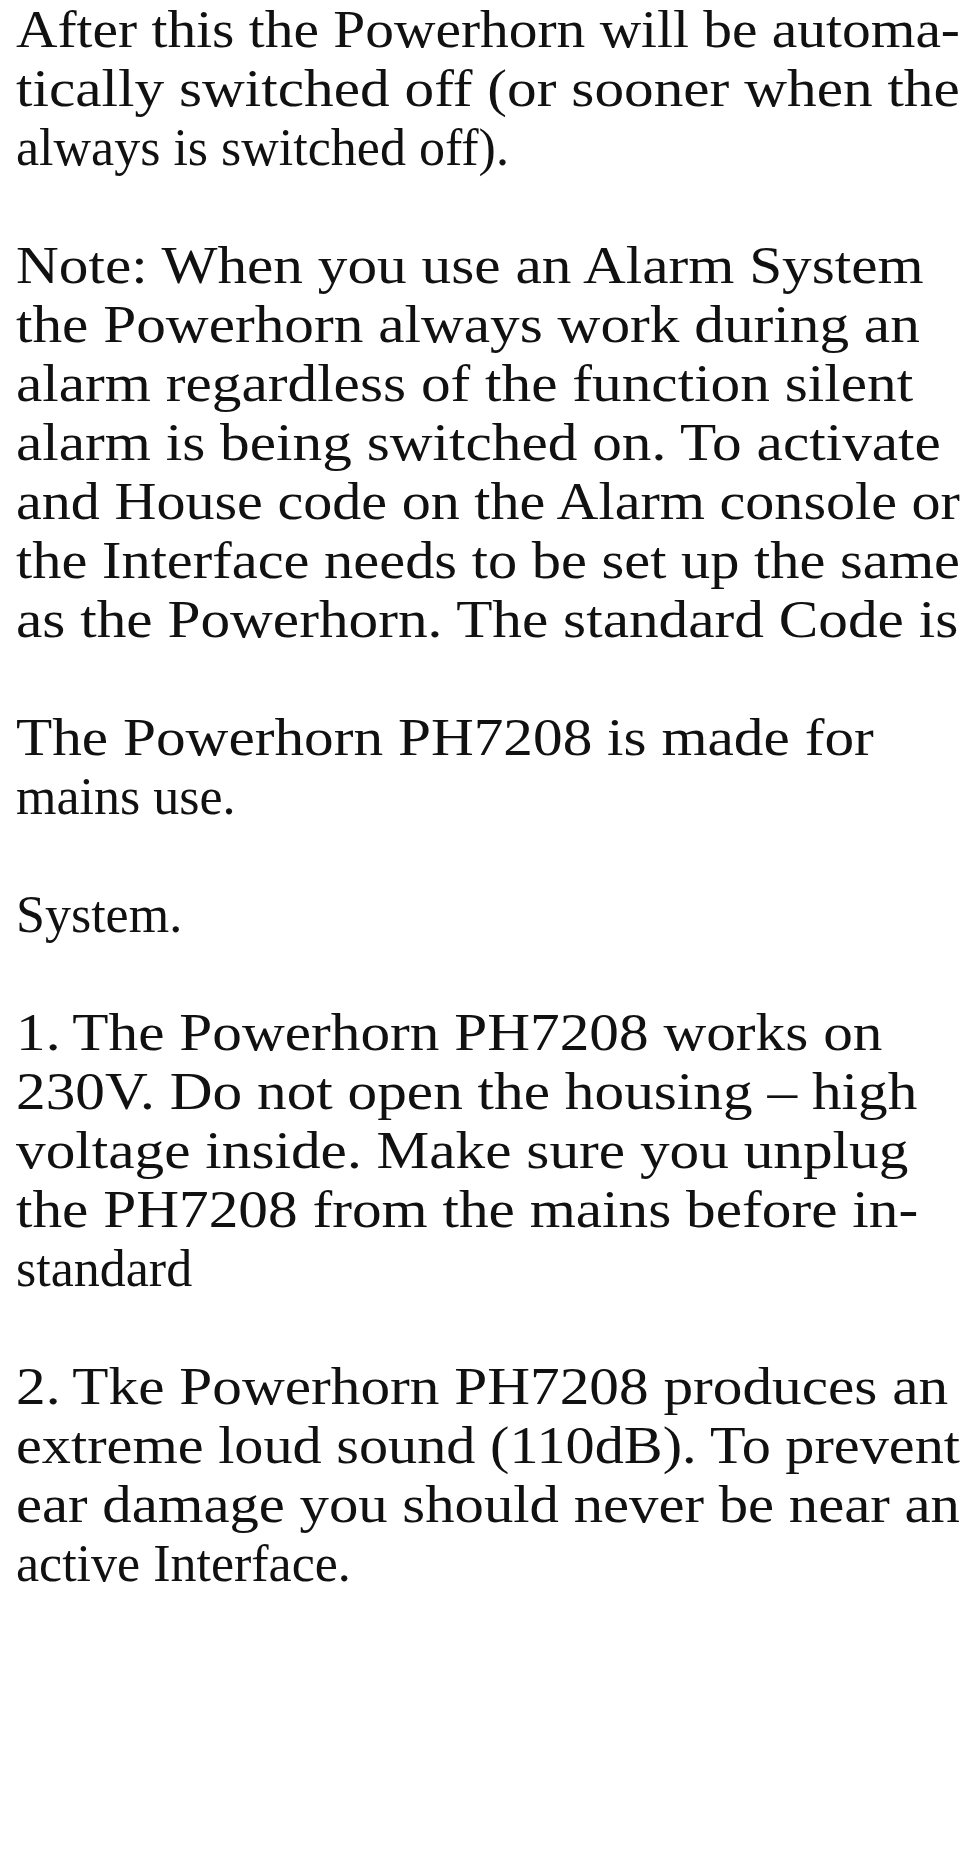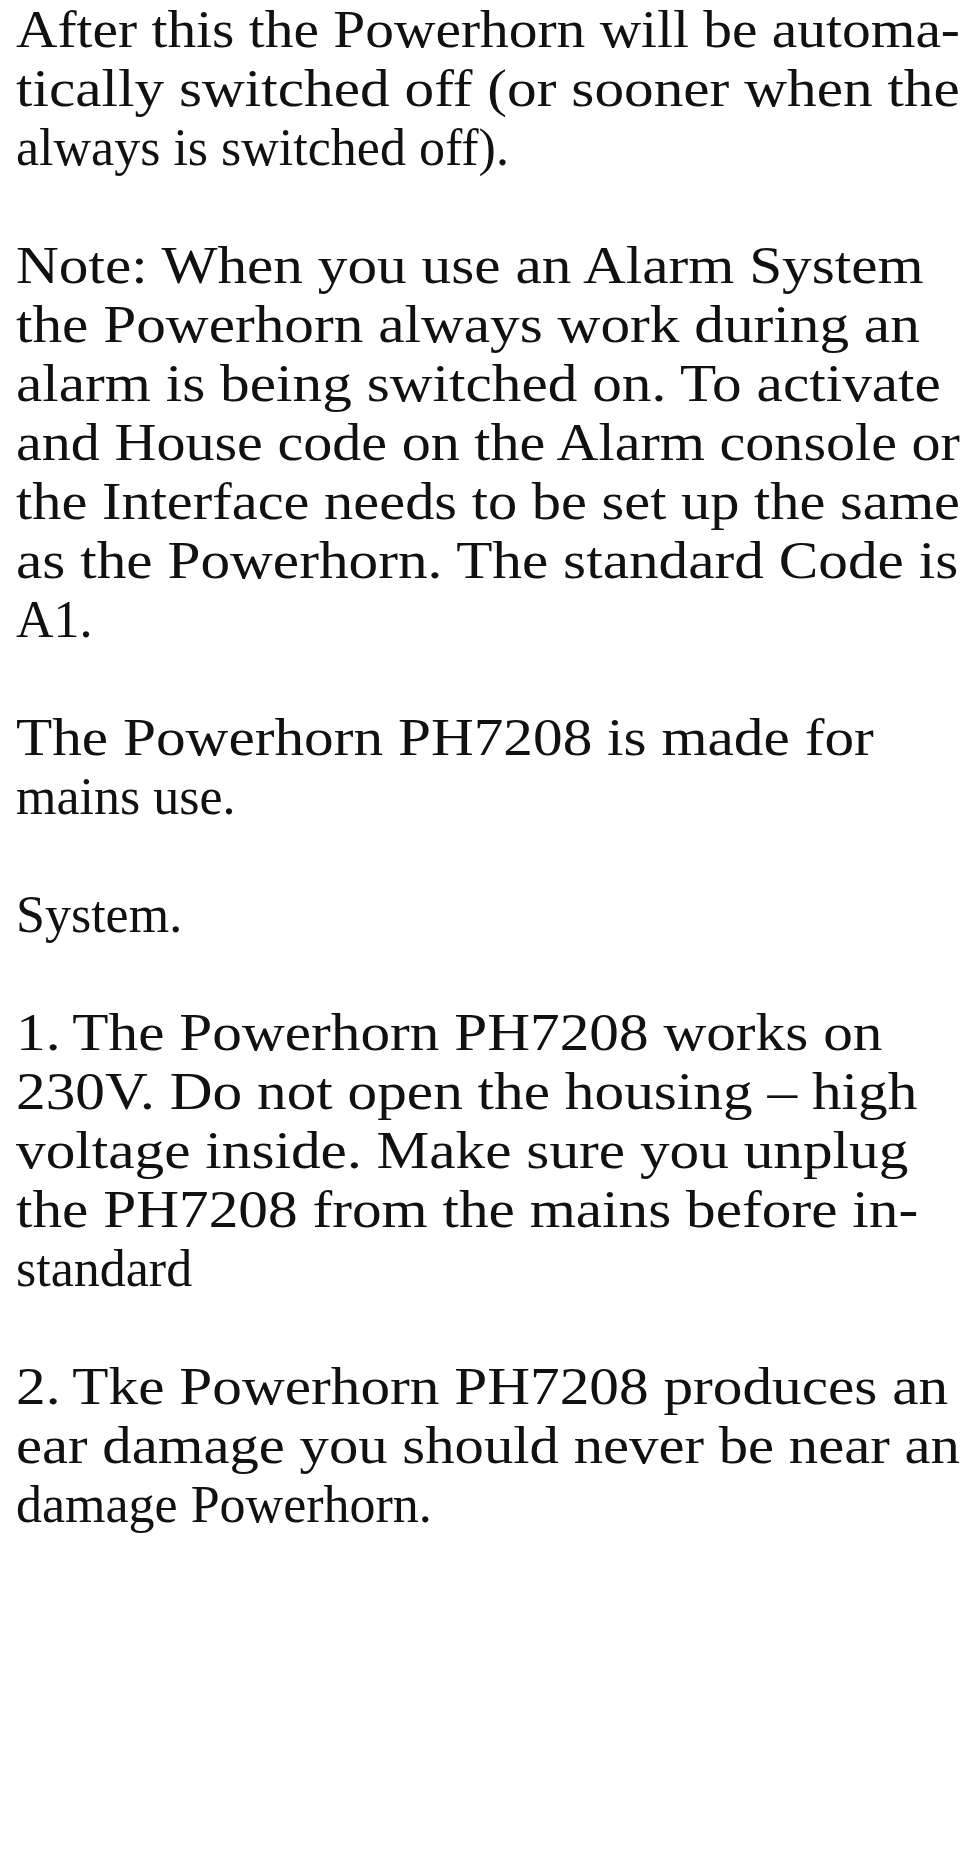--- a/index.html
+++ b/index.html
@@ -66,25 +66,25 @@
   <div class="doc-body" id="doc-body">
       <div>
         <div class="line"><span style="transform: scaleX(1.1042);">After this the Powerhorn will be automa-</span></div>
         <div class="line"><span style="transform: scaleX(1.14);">tically switched off (or sooner when the</span></div>
         <div class="line"><span>always is switched off).</span></div>
       </div>
       <div class="para-gap"></div>
       <div>
         <div class="line"><span style="transform: scaleX(1.14);">Note: When you use an Alarm System</span></div>
         <div class="line"><span style="transform: scaleX(1.14);">the Powerhorn always work during an</span></div>
+        <div class="line"><span style="transform: scaleX(1.14);">alarm regardless of the function silent</span></div>
         <div class="line"><span style="transform: scaleX(1.14);">alarm is being switched on. To activate</span></div>
         <div class="line"><span style="transform: scaleX(1.1174);">and House code on the Alarm console or</span></div>
         <div class="line"><span style="transform: scaleX(1.1234);">the Interface needs to be set up the same</span></div>
         <div class="line"><span style="transform: scaleX(1.14);">as the Powerhorn. The standard Code is</span></div>
-        <div class="line"><span>A1.</span></div>
       </div>
       <div class="para-gap"></div>
       <div>
         <div class="line"><span style="transform: scaleX(1.14);">The Powerhorn PH7208 is made for</span></div>
         <div class="line"><span>mains use.</span></div>
       </div>
       <div class="para-gap"></div>
       <div>
         <div class="line"><span>System.</span></div>
       </div>
@@ -92,17 +92,18 @@
       <div>
         <div class="line"><span style="transform: scaleX(1.14);">1. The Powerhorn PH7208 works on</span></div>
         <div class="line"><span style="transform: scaleX(1.14);">230V. Do not open the housing – high</span></div>
         <div class="line"><span style="transform: scaleX(1.14);">voltage inside. Make sure you unplug</span></div>
         <div class="line"><span style="transform: scaleX(1.14);">the PH7208 from the mains before in-</span></div>
         <div class="line"><span>standard</span></div>
       </div>
       <div class="para-gap"></div>
       <div>
         <div class="line"><span style="transform: scaleX(1.14);">2. Tke Powerhorn PH7208 produces an</span></div>
+        <div class="line"><span style="transform: scaleX(1.1203);">extreme loud sound (110dB). To prevent</span></div>
         <div class="line"><span style="transform: scaleX(1.1292);">ear damage you should never be near an</span></div>
-        <div class="line"><span>damage Powerhorn.</span></div>
+        <div class="line"><span>active Interface.</span></div>
       </div>
     </div>
 </div>
 
 </body></html>

